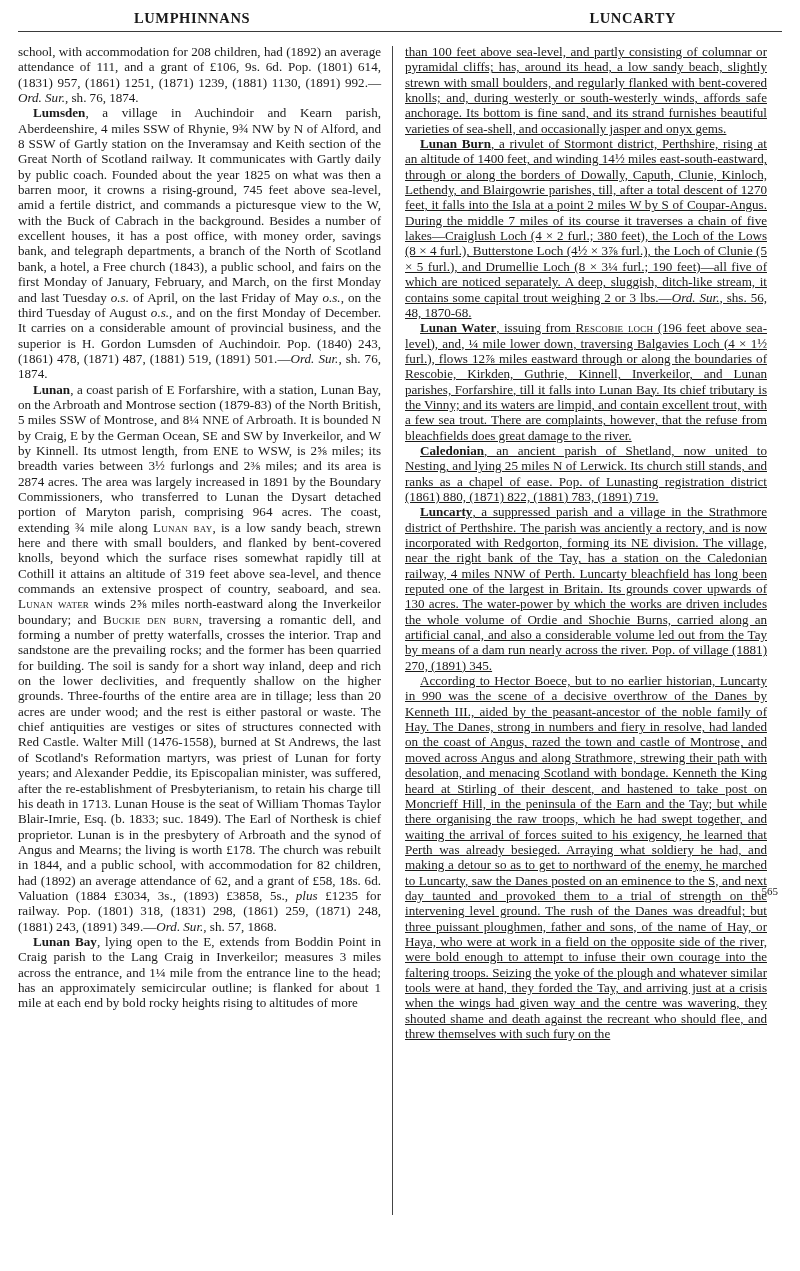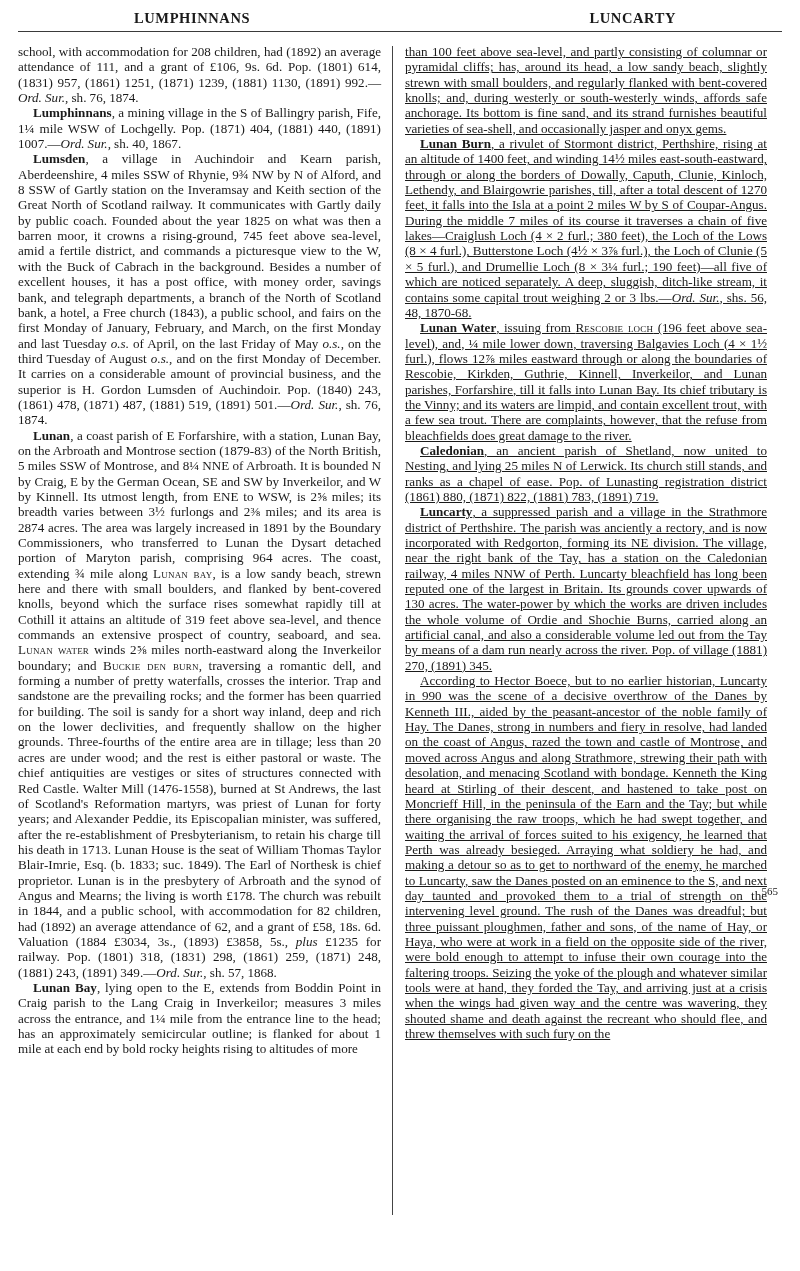--- a/index.html
+++ b/index.html
@@ -104,21 +104,20 @@
 
   <div class="running-head">
     <span class="left">LUMPHINNANS</span>
     <span class="right">LUNCARTY</span>
   </div>
   <hr class="head-rule">
 
   <div class="columns">
     <div class="col left" id="col-left">
         <p class="entry">school, with accommodation for 208 children, had (1892) an average attendance of 111, and a grant of £106, 9s. 6d.  Pop. (1801) 614, (1831) 957, (1861) 1251, (1871) 1239, (1881) 1130, (1891) 992.—<span class="it">Ord. Sur.</span>, sh. 76, 1874.</p>
-        <p class="entry indent"><span class="hw">Lumphinnans</span>, a mining village in the S of Ballingry parish, Fife, 1¼ mile WSW of Lochgelly.  Pop. (1871) 404, (1881) 440, (1891) 1007.—<span class="it">Ord. Sur.</span>, sh. 40, 1867.</p>
         <p class="entry indent"><span class="hw">Lumsden</span>, a village in Auchindoir and Kearn parish, Aberdeenshire, 4 miles SSW of Rhynie, 9¾ NW by N of Alford, and 8 SSW of Gartly station on the Inveramsay and Keith section of the Great North of Scotland railway.  It communicates with Gartly daily by public coach.  Founded about the year 1825 on what was then a barren moor, it crowns a rising-ground, 745 feet above sea-level, amid a fertile district, and commands a picturesque view to the W, with the Buck of Cabrach in the background.  Besides a number of excellent houses, it has a post office, with money order, savings bank, and telegraph departments, a branch of the North of Scotland bank, a hotel, a Free church (1843), a public school, and fairs on the first Monday of January, February, and March, on the first Monday and last Tuesday <span class="it">o.s.</span> of April, on the last Friday of May <span class="it">o.s.</span>, on the third Tuesday of August <span class="it">o.s.</span>, and on the first Monday of December. It carries on a considerable amount of provincial business, and the superior is H. Gordon Lumsden of Auchindoir.  Pop. (1840) 243, (1861) 478, (1871) 487, (1881) 519, (1891) 501.—<span class="it">Ord. Sur.</span>, sh. 76, 1874.</p>
         <p class="entry indent"><span class="hw">Lunan</span>, a coast parish of E Forfarshire, with a station, Lunan Bay, on the Arbroath and Montrose section (1879-83) of the North British, 5 miles SSW of Montrose, and 8¼ NNE of Arbroath.  It is bounded N by Craig, E by the German Ocean, SE and SW by Inverkeilor, and W by Kinnell.  Its utmost length, from ENE to WSW, is 2⅝ miles; its breadth varies between 3½ furlongs and 2⅜ miles; and its area is 2874 acres.  The area was largely increased in 1891 by the Boundary Commissioners, who transferred to Lunan the Dysart detached portion of Maryton parish, comprising 964 acres.  The coast, extending ¾ mile along <span class="sc">Lunan bay</span>, is a low sandy beach, strewn here and there with small boulders, and flanked by bent-covered knolls, beyond which the surface rises somewhat rapidly till at Cothill it attains an altitude of 319 feet above sea-level, and thence commands an extensive prospect of country, seaboard, and sea. <span class="sc">Lunan water</span> winds 2⅝ miles north-eastward along the Inverkeilor boundary; and <span class="sc">Buckie den burn</span>, traversing a romantic dell, and forming a number of pretty waterfalls, crosses the interior.  Trap and sandstone are the prevailing rocks; and the former has been quarried for building.  The soil is sandy for a short way inland, deep and rich on the lower declivities, and frequently shallow on the higher grounds.  Three-fourths of the entire area are in tillage; less than 20 acres are under wood; and the rest is either pastoral or waste.  The chief antiquities are vestiges or sites of structures connected with Red Castle.  Walter Mill (1476-1558), burned at St Andrews, the last of Scotland's Reformation martyrs, was priest of Lunan for forty years; and Alexander Peddie, its Episcopalian minister, was suffered, after the re-establishment of Presbyterianism, to retain his charge till his death in 1713.  Lunan House is the seat of William Thomas Taylor Blair-Imrie, Esq. (b. 1833; suc. 1849).  The Earl of Northesk is chief proprietor.  Lunan is in the presbytery of Arbroath and the synod of Angus and Mearns; the living is worth £178.  The church was rebuilt in 1844, and a public school, with accommodation for 82 children, had (1892) an average attendance of 62, and a grant of £58, 18s. 6d.  Valuation (1884 £3034, 3s., (1893) £3858, 5s., <span class="it">plus</span> £1235 for railway.  Pop. (1801) 318, (1831) 298, (1861) 259, (1871) 248, (1881) 243, (1891) 349.—<span class="it">Ord. Sur.</span>, sh. 57, 1868.</p>
         <p class="entry indent"><span class="hw">Lunan Bay</span>, lying open to the E, extends from Boddin Point in Craig parish to the Lang Craig in Inverkeilor; measures 3 miles across the entrance, and 1¼ mile from the entrance line to the head; has an approximately semicircular outline; is flanked for about 1 mile at each end by bold rocky heights rising to altitudes of more</p>
       </div>
     <div class="divider"></div>
     <div class="col right" id="col-right">
         <p class="entry">than 100 feet above sea-level, and partly consisting of columnar or pyramidal cliffs; has, around its head, a low sandy beach, slightly strewn with small boulders, and regularly flanked with bent-covered knolls; and, during westerly or south-westerly winds, affords safe anchorage.  Its bottom is fine sand, and its strand furnishes beautiful varieties of sea-shell, and occasionally jasper and onyx gems.</p>
         <p class="entry indent"><span class="hw">Lunan Burn</span>, a rivulet of Stormont district, Perthshire, rising at an altitude of 1400 feet, and winding 14½ miles east-south-eastward, through or along the borders of Dowally, Caputh, Clunie, Kinloch, Lethendy, and Blairgowrie parishes, till, after a total descent of 1270 feet, it falls into the Isla at a point 2 miles W by S of Coupar-Angus.  During the middle 7 miles of its course it traverses a chain of five lakes—Craiglush Loch (4 × 2 furl.; 380 feet), the Loch of the Lows (8 × 4 furl.), Butterstone Loch (4½ × 3⅞ furl.), the Loch of Clunie (5 × 5 furl.), and Drumellie Loch (8 × 3¼ furl.; 190 feet)—all five of which are noticed separately.  A deep, sluggish, ditch-like stream, it contains some capital trout weighing 2 or 3 lbs.—<span class="it">Ord. Sur.</span>, shs. 56, 48, 1870-68.</p>
         <p class="entry indent"><span class="hw">Lunan Water</span>, issuing from <span class="sc">Rescobie loch</span> (196 feet above sea-level), and, ¼ mile lower down, traversing Balgavies Loch (4 × 1½ furl.), flows 12⅞ miles eastward through or along the boundaries of Rescobie, Kirkden, Guthrie, Kinnell, Inverkeilor, and Lunan parishes, Forfarshire, till it falls into Lunan Bay.  Its chief tributary is the Vinny; and its waters are limpid, and contain excellent trout, with a few sea trout.  There are complaints, however, that the refuse from bleachfields does great damage to the river.</p>
         <p class="entry indent"><span class="hw">Caledonian</span>, an ancient parish of Shetland, now united to Nesting, and lying 25 miles N of Lerwick.  Its church still stands, and ranks as a chapel of ease.  Pop. of Lunasting registration district (1861) 880, (1871) 822, (1881) 783, (1891) 719.</p>

